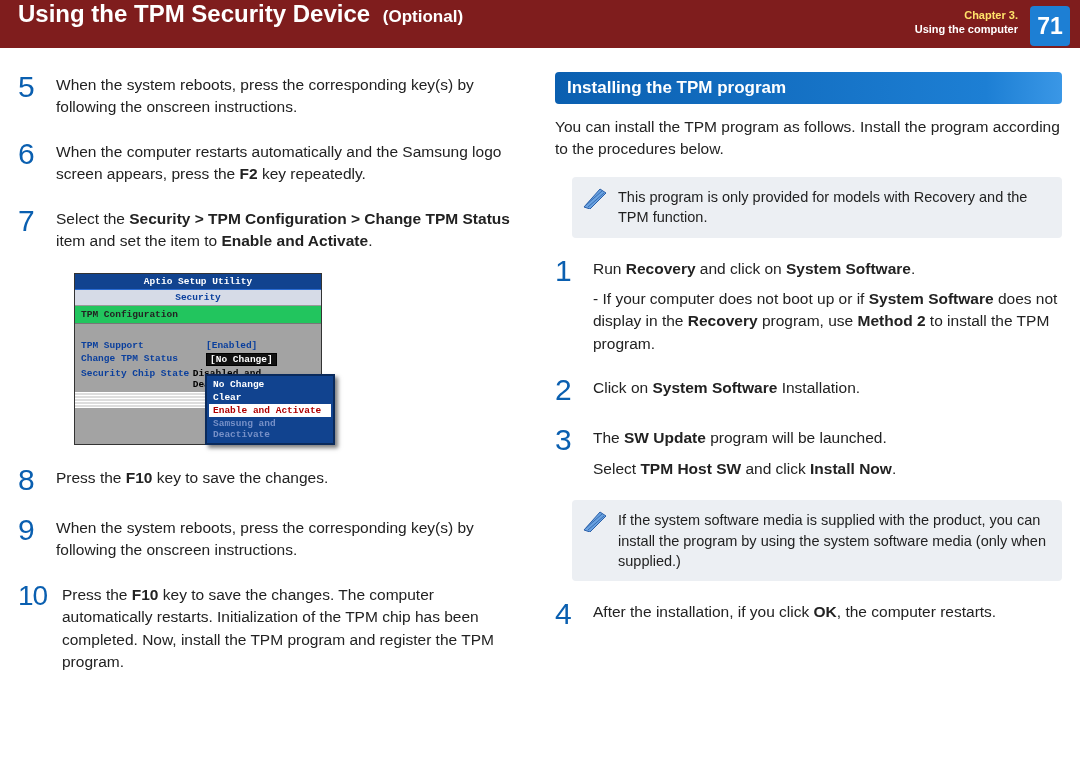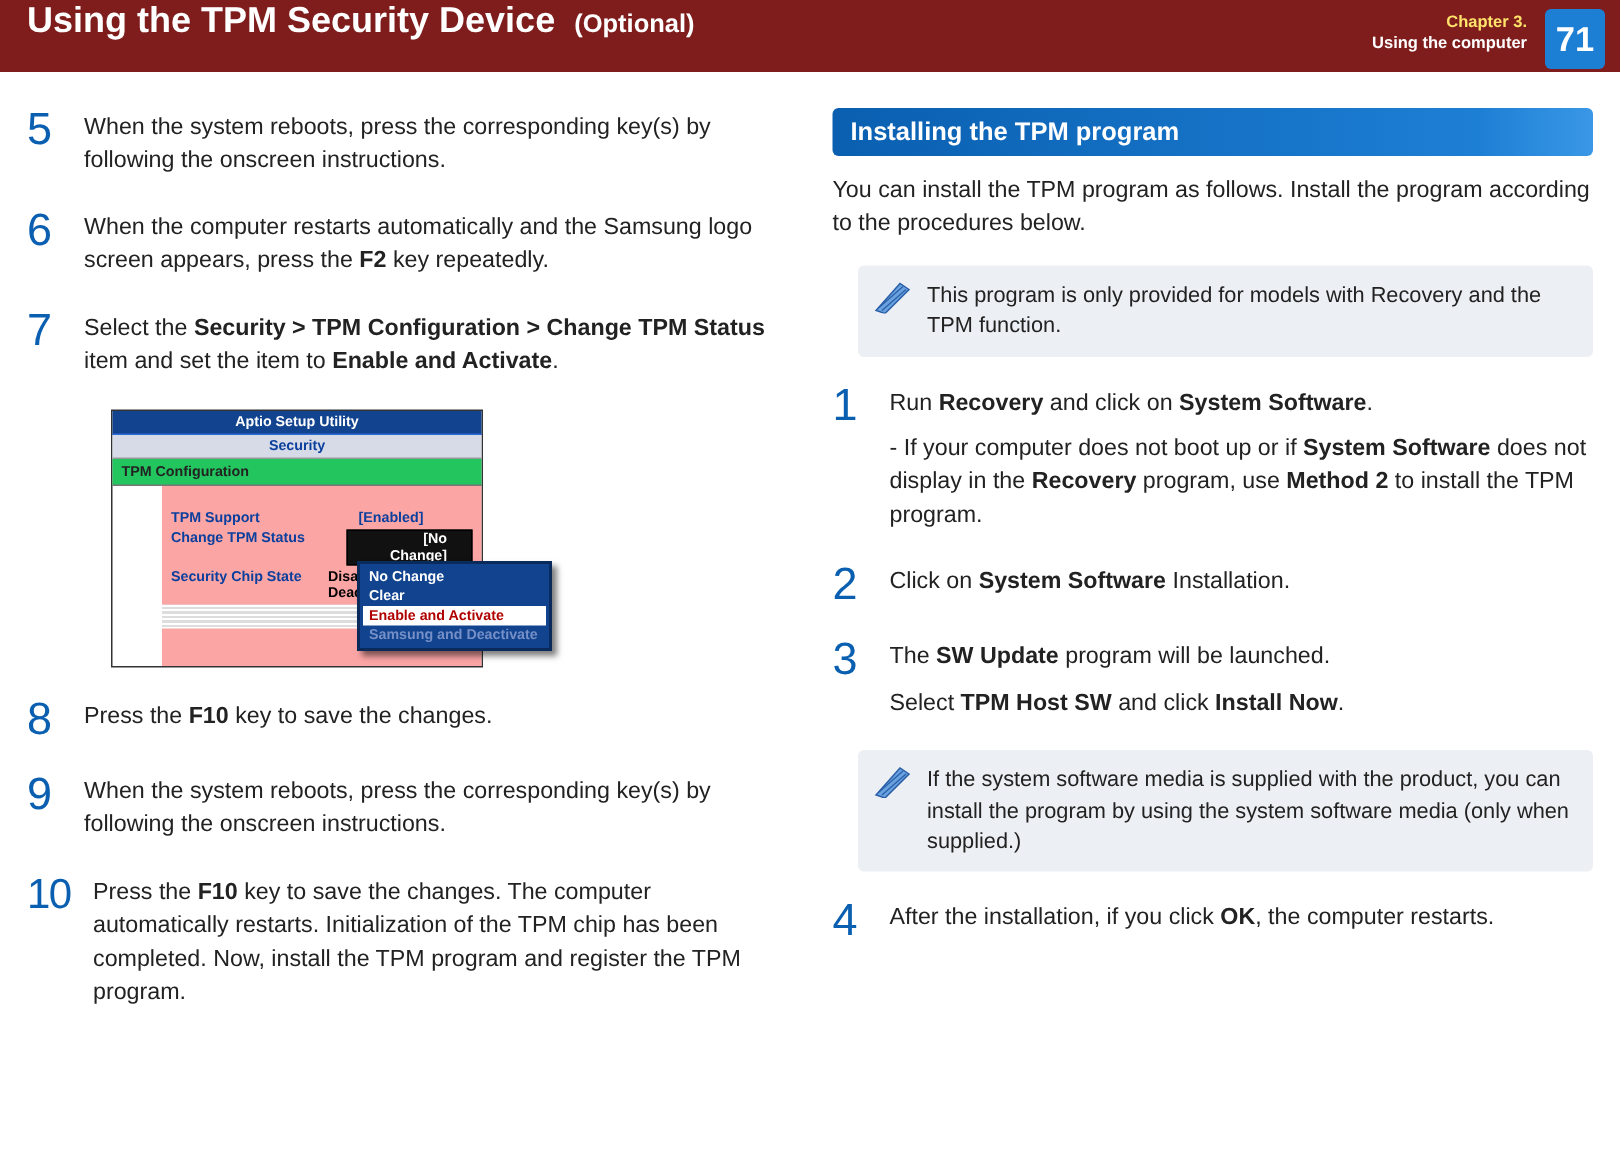--- a/index.html
+++ b/index.html
@@ -19,30 +19,30 @@
   .col { flex: 1; }
 
   
   .step { display:flex; margin-bottom: 20px; }
   .step .num { color:#0a5fb0; font-size: 30px; font-weight:300; width: 38px; flex-shrink:0; line-height:1; font-family: "Segoe UI Light", "Segoe UI", Arial, sans-serif;}
   .step .num.wide { width: 44px; font-size:28px; letter-spacing:-1px;}
   .step .txt { font-size: 15.5px; line-height: 1.45; padding-top:2px;}
   .step .sub { margin-top:8px; font-size:15.5px; line-height:1.45;}
 
   
-  .bios { margin: 2px 0 20px 56px; width: 248px; border:1px solid #333; font-family: Liberation Sans, sans-serif; font-size:9.5px; }
+  .bios { margin: 2px 0 20px 56px; width: 248px; border:1px solid #333; font-family: Liberation Mono, monospace; font-size:9.5px; }
   .bios .bios-title { background:#11438f; color:#fff; text-align:center; padding:2px 0; font-weight:700; border-bottom:1px solid #2a6cd4;}
   .bios .bios-tab { background:#d6dbe7; text-align:center; padding:2px 0; color:#0a3f9d; font-weight:700; border-bottom:1px solid #999;}
   .bios .bios-sub { background:#22c55e; padding:3px 6px; font-weight:700; border-bottom:1px solid #777;}
-  .bios .bios-body { background:#fca5a5; padding:6px; position:relative; height:120px;margin-left:33px;}
+  .bios .bios-body { background:#a3a3a3; padding:6px; position:relative; height:120px;}
   .bios .row { display:flex; margin-bottom:2px;}
   .bios .row .l { width:125px; }
   .bios .blue1 { color:#0a3f9d; font-weight:700;}
   .bios .black { color:#000; font-weight:700;}
-  .bios .selbox { display:inline-block; background:#111; color:#fff; padding:0 16px; font-weight:700; border:1px solid #000;text-align:right;}
+  .bios .selbox { display:inline-block; background:#111; color:#fff; padding:0 3px; font-weight:700; border:1px solid #000;text-align:right;}
   .bios .popup { position:absolute; left:130px; top:50px; width:130px; background:#11438f; border:2px solid #0a2a5b; box-shadow:3px 3px 4px rgba(0,0,0,0.5); padding:2px;}
   .bios .popup div { color:#fff; padding:1px 4px; font-weight:700;}
   .bios .popup .hl { background:#fff; color:#b00000; }
   .bios .popup .dim { color:#7690c7; }
   .bios .stripes { height:16px; background: repeating-linear-gradient(#fff, #fff 1.5px, #ddd 1.5px, #ddd 3px); margin:2px -6px -6px -6px;}
 
   
   .section-hdr { background: linear-gradient(90deg, #0a5fb0 0%, #1d7fd4 85%, #3a97e6 100%); color:#fff; font-weight:700; font-size:17px; padding:6px 12px; border-radius:4px; margin-bottom:12px;}
   .intro { font-size:15.5px; line-height:1.45; margin-bottom:16px;}
 

